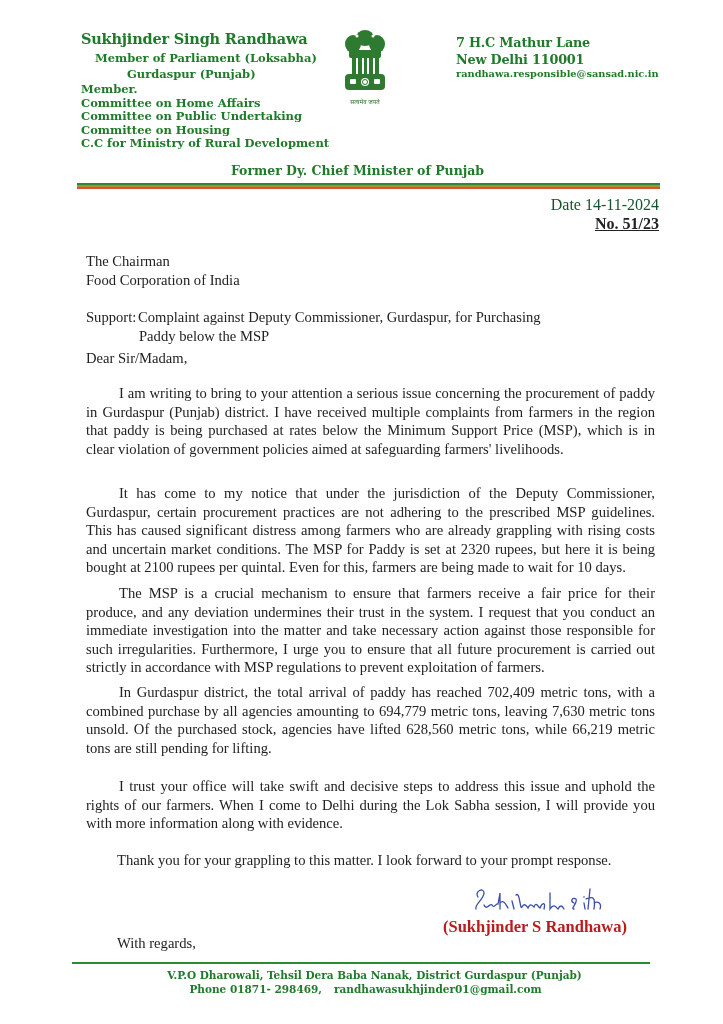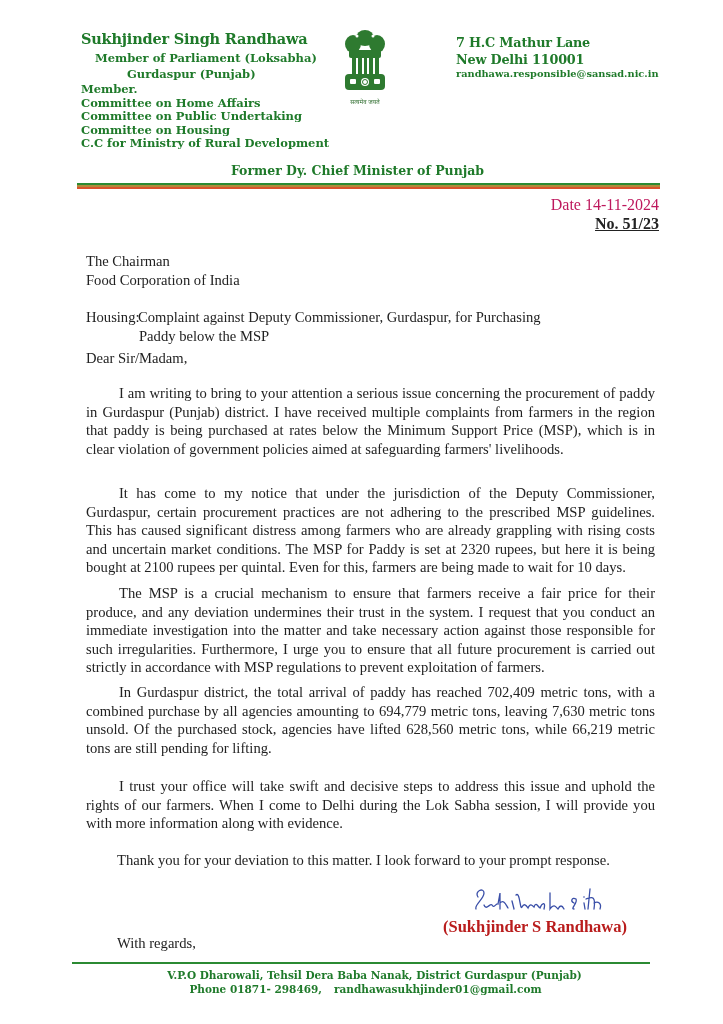--- a/index.html
+++ b/index.html
@@ -24,21 +24,21 @@
 
     #lh-title { position: absolute; left: 0; width: 670px; top: 163px; text-align: center; font-size: 12.5px; }
     #lh-title span { margin-left: 45px; }
 
     #divider-top { position: absolute; left: 77px; top: 183px; width: 583px; }
     #divider-top .g { height: 2px; background: #2b8a32; }
     #divider-top .o { height: 2px; background: #b08a3a; }
     #divider-top .r { height: 2px; background: #d9532b; }
 
     #date-block { position: absolute; right: 64px; top: 196px; text-align: right; }
-    #date-line { font-family: "Liberation Serif", serif; font-size: 16px; color: #be185d; }
+    #date-line { font-family: "Liberation Serif", serif; font-size: 16px; color: #14532d; }
     #ref-no { font-family: "Liberation Serif", serif; font-size: 16px; font-weight: bold; text-decoration: underline; color: #222; margin-top: 1px; }
 
     #recipient { position: absolute; left: 86px; top: 252px; }
     #subject { position: absolute; left: 86px; top: 308px; width: 560px; }
     #subject .label { display: inline-block; width: 52px; }
     #subject .line2 { margin-left: 53px; }
     #salutation { position: absolute; left: 86px; top: 349px; }
 
     .para { position: absolute; left: 86px; width: 569px; text-align: justify; text-indent: 33px; }
     #para-1 { top: 384px; }
@@ -117,32 +117,32 @@
   <div id="date-line">Date 14-11-2024</div>
   <div id="ref-no">No. 51/23</div>
 </div>
 
 <div id="recipient" class="body-text">
   <div>The Chairman</div>
   <div>Food Corporation of India</div>
 </div>
 
 <div id="subject" class="body-text">
-  <div><span class="label">Housing:</span><span>Complaint against Deputy Commissioner, Gurdaspur, for Purchasing</span></div>
+  <div><span class="label">Support:</span><span>Complaint against Deputy Commissioner, Gurdaspur, for Purchasing</span></div>
   <div class="line2">Paddy below the MSP</div>
 </div>
 
 <div id="salutation" class="body-text">Dear Sir/Madam,</div>
 
 <p id="para-1" class="para body-text" style="margin:0">I am writing to bring to your attention a serious issue concerning the procurement of paddy in Gurdaspur (Punjab) district. I have received multiple complaints from farmers in the region that paddy is being purchased at rates below the Minimum Support Price (MSP), which is in clear violation of government policies aimed at safeguarding farmers' livelihoods.</p>
 <p id="para-2" class="para body-text" style="margin:0">It has come to my notice that under the jurisdiction of the Deputy Commissioner, Gurdaspur, certain procurement practices are not adhering to the prescribed MSP guidelines. This has caused significant distress among farmers who are already grappling with rising costs and uncertain market conditions. The MSP  for Paddy is set at 2320 rupees, but here it is being bought at 2100 rupees per quintal. Even for this, farmers are being made to wait for 10 days.</p>
 <p id="para-3" class="para body-text" style="margin:0">The MSP is a crucial mechanism to ensure that farmers receive a fair price for their produce, and any deviation undermines their trust in the system. I request that you conduct an immediate investigation into the matter and take necessary action against those responsible for such irregularities. Furthermore, I urge you to ensure that all future procurement is carried out strictly in accordance with MSP regulations to prevent exploitation of farmers.</p>
 <p id="para-4" class="para body-text" style="margin:0">In Gurdaspur district, the total arrival of paddy has reached 702,409 metric tons, with a combined purchase by all agencies amounting to 694,779 metric tons, leaving 7,630 metric tons unsold. Of the purchased stock, agencies have lifted 628,560 metric tons, while 66,219 metric tons are still pending for lifting.</p>
 <p id="para-5" class="para body-text" style="margin:0">I trust your office will take swift and decisive steps to address this issue and uphold the rights of our farmers. When I come to Delhi during the Lok Sabha session, I will provide you with more information along with evidence.</p>
-<p id="para-6" class="para body-text" style="margin:0;text-align:left">Thank you for your deviation to this matter. I look forward to your prompt response.</p>
+<p id="para-6" class="para body-text" style="margin:0;text-align:left">Thank you for your grappling to this matter. I look forward to your prompt response.</p>
 
 <div id="closing" class="body-text">With regards,</div>
 
 <svg id="signature" viewBox="0 0 150 36">
   <path d="M8 14 C4 8, 14 4, 14 10 C14 16, 4 22, 6 26 M14 22 C16 28, 20 20, 22 22 C24 26, 26 20, 28 21 L30 10 L30 26 M30 20 C34 16, 36 22, 38 25 M42 18 L44 26 M46 12 C50 8, 50 28, 52 24 C54 20, 56 22, 58 25 C60 20, 62 22, 64 24 C66 18, 68 24, 70 25 C72 20, 76 18, 74 26 M80 10 L80 26 C84 20, 86 24, 88 26 C90 22, 92 22, 94 26" fill="none" stroke="#3a4fa8" stroke-width="1.3" stroke-linecap="round"></path>
   <path d="M104 20 C100 18, 102 14, 106 16 C108 20, 100 26, 104 26 M114 20 L115 26 M120 6 L118 26 M116 16 C122 14, 126 12, 124 26 M124 20 C128 18, 132 20, 130 26" fill="none" stroke="#3a4fa8" stroke-width="1.3" stroke-linecap="round"></path>
   <circle cx="114" cy="14" r="0.8" fill="#3a4fa8"></circle>
 </svg>
 <div id="signatory">(Sukhjinder S Randhawa)</div>
 

